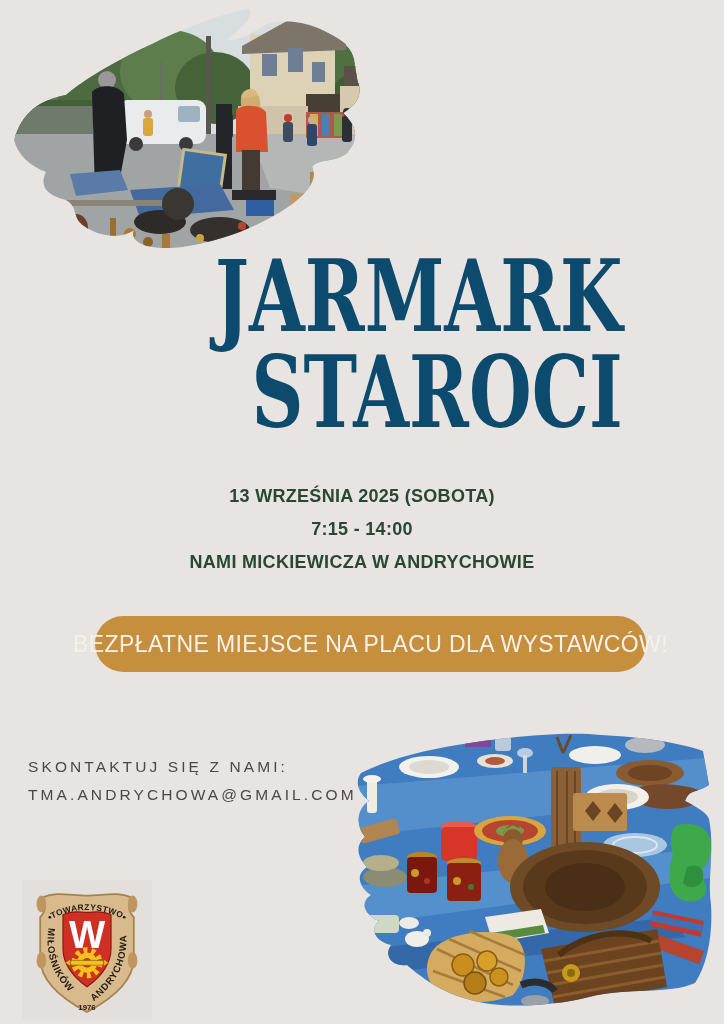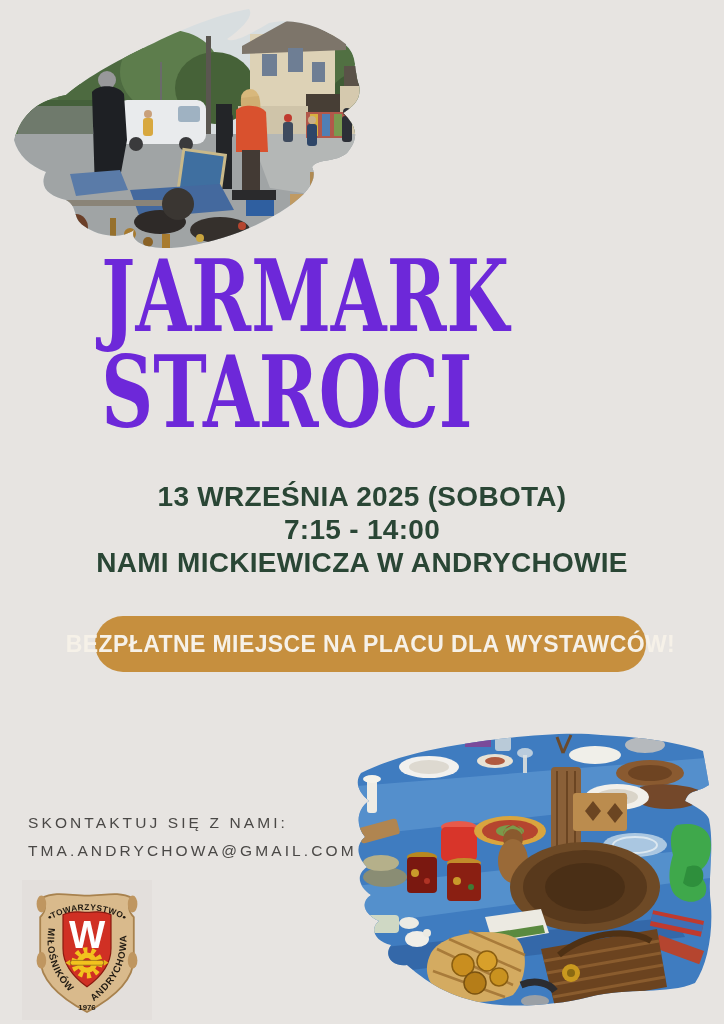--- a/index.html
+++ b/index.html
@@ -11,51 +11,51 @@
   }
   .poster { position:absolute; inset:0; }
 
   
   .photo-top { position:absolute; left:0; top:0; }
   .photo-bottom { position:absolute; left:345px; top:727px; }
 
   
   .title-block {
     position:absolute; left:0; top:248px; width:724px;
-    text-align:left; color:#6d28d9;
+    text-align:right; color:#0c4a6e;
     font-family:"DejaVu Serif", serif; font-weight:bold;
   }
   .title-line {
     font-size:100px; line-height:96px; letter-spacing:0;
     transform:scaleX(0.72); transform-origin:50% 50%;
     white-space:nowrap;
   }
 
   
   .event-block {
     position:absolute; left:0; top:480px; width:724px;
     text-align:center; color:#2a4635;
-    font-weight:bold; font-size:28px; line-height:33px;
+    font-weight:bold; font-size:18px; line-height:33px;
     letter-spacing:0.3px;
   }
 
   
   .banner {
     position:absolute; left:95px; top:616px; width:551px; height:56px;
     background:#c68f3e; border-radius:28px;
     display:flex; align-items:center; justify-content:center;
   }
   .banner span {
-    color:#f6f1e8; font-size:23px; font-weight:700;
+    color:#f6f1e8; font-size:23px; font-weight:400;
     letter-spacing:0.4px; white-space:nowrap;
   }
 
   
   .contact {
-    position:absolute; left:28px; top:809px;
+    position:absolute; left:28px; top:753px;
     color:#4a4846; font-size:15.5px; letter-spacing:3.1px;
     line-height:27.5px; white-space:nowrap;
   }
 
   
   .logo-patch {
     position:absolute; left:22px; top:880px; width:130px; height:140px;
     background:#e3dfdc;
   }
   .logo { position:absolute; left:27px; top:886px; }

